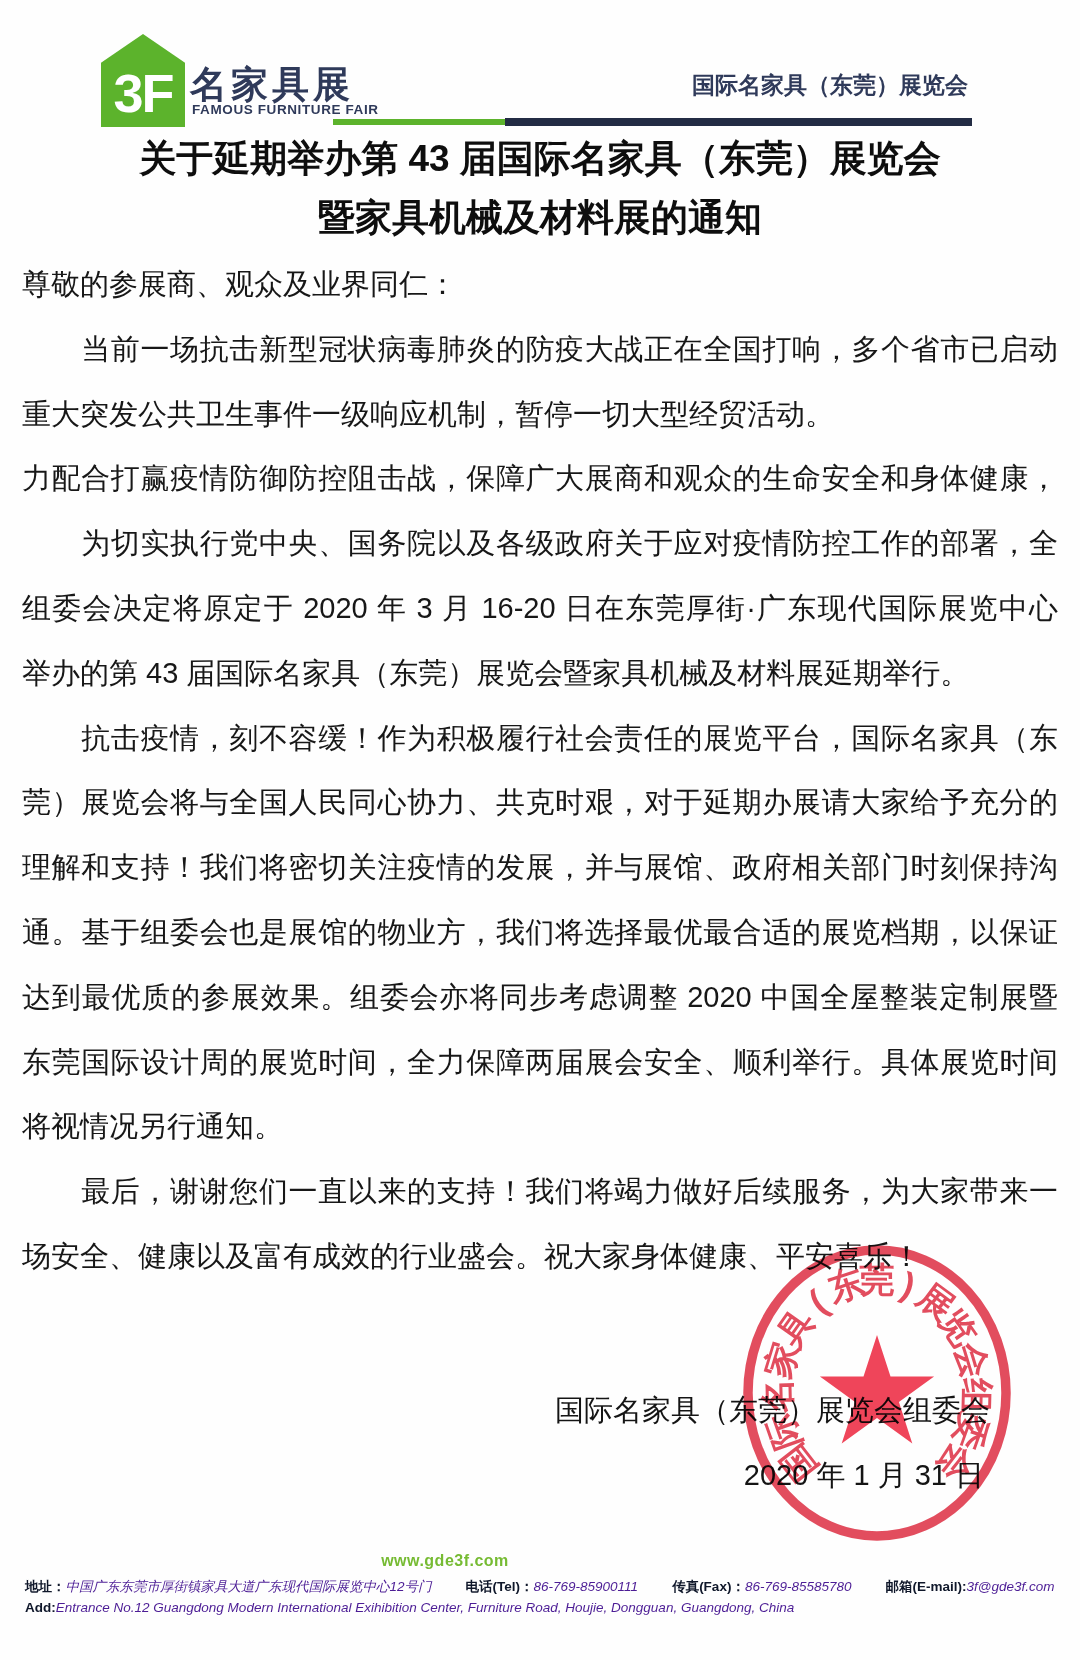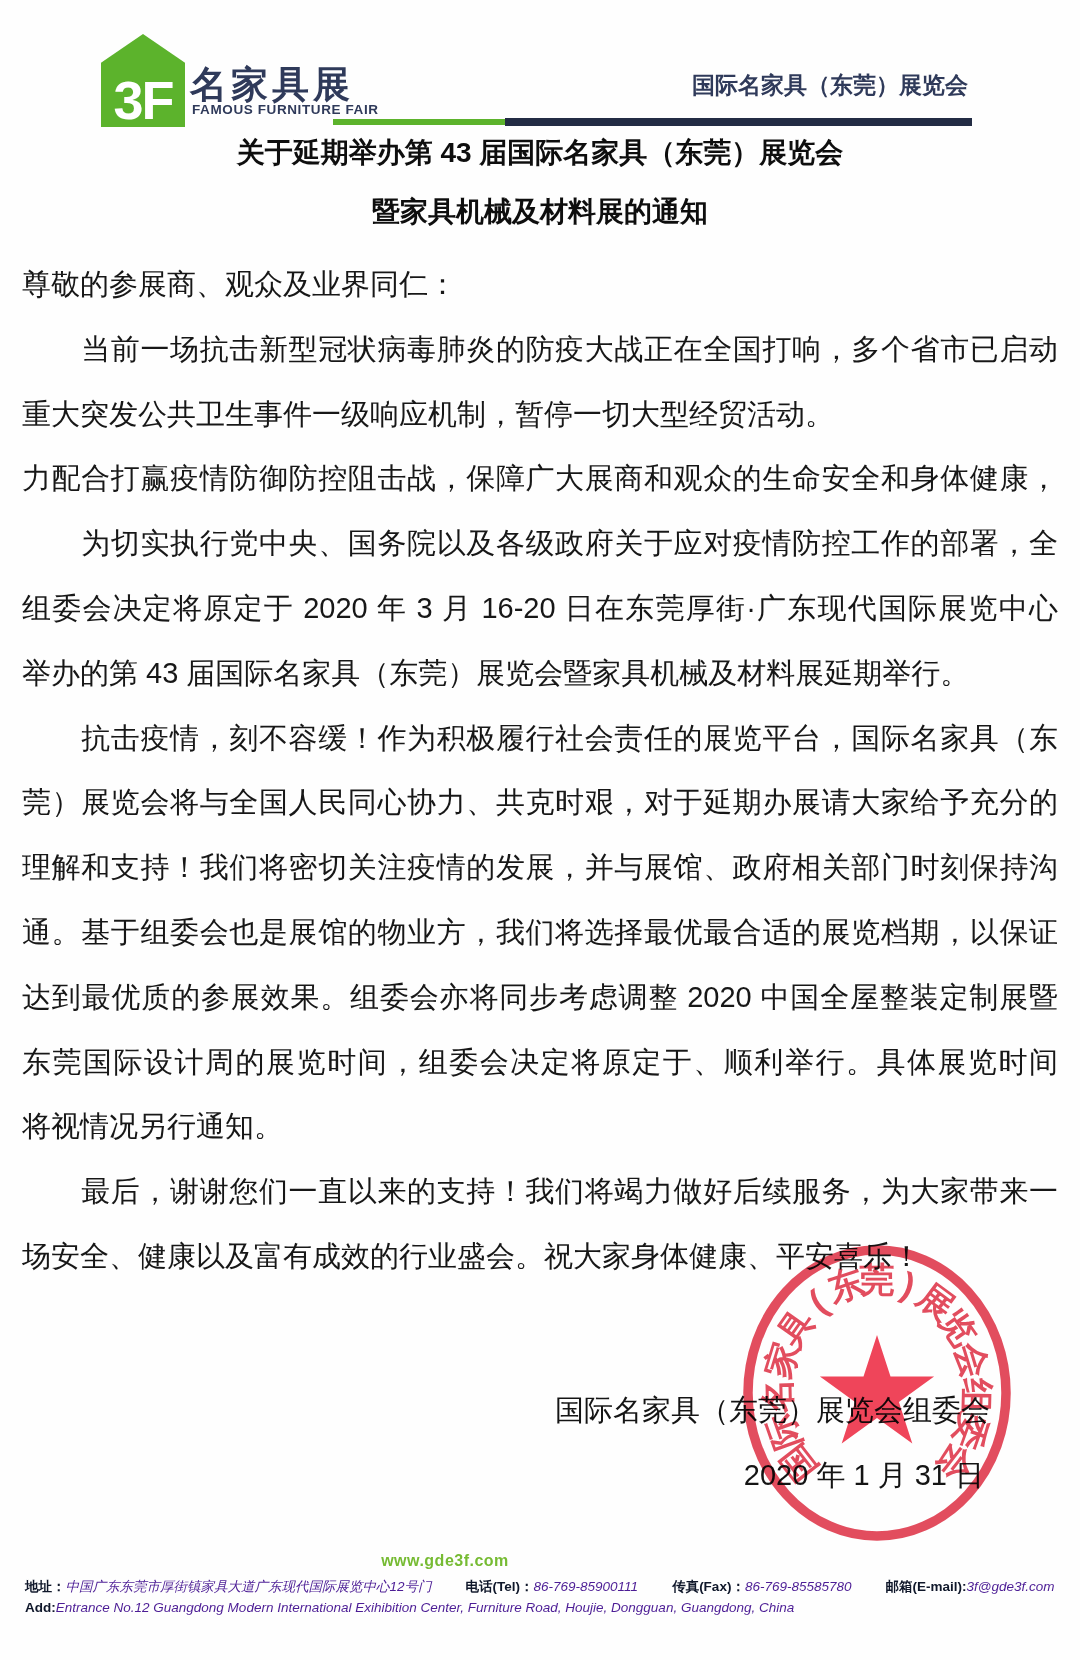--- a/index.html
+++ b/index.html
@@ -11,40 +11,40 @@
   }
   
   .house{
     position:absolute;left:101px;top:34px;width:84px;height:93px;
     background:#5cb32c;
     clip-path:polygon(50% 0,100% 31%,100% 100%,0 100%,0 31%);
     display:flex;align-items:flex-end;justify-content:center;
   }
   .house .badge{
     color:#ffffff;font-size:54px;font-weight:800;line-height:1;
-    letter-spacing:-2px;
+    padding-bottom:7px;letter-spacing:-2px;
   }
   .logo-cn{
     position:absolute;left:190px;top:60px;
     font-size:37px;font-weight:800;color:#2f3a5a;letter-spacing:4px;white-space:nowrap;
   }
   .logo-en{
     position:absolute;left:192px;top:102px;
     font-size:13.5px;font-weight:700;color:#2f3a5a;letter-spacing:0.6px;white-space:nowrap;text-align:right;
   }
   .banner-right{
     position:absolute;right:112px;top:70px;
     font-size:23px;font-weight:700;color:#2f3a5a;white-space:nowrap;
   }
   .rule-green{position:absolute;left:333px;top:119px;width:172px;height:6px;background:#5cb32c;}
   .rule-navy{position:absolute;left:505px;top:118px;width:467px;height:8px;background:#232c44;}
   
   .title{
     position:absolute;left:0;width:1080px;text-align:center;
-    font-size:28px;font-weight:700;color:#0e0e0e;white-space:nowrap;
+    font-size:37px;font-weight:700;color:#0e0e0e;white-space:nowrap;
   }
   .title.l1{top:134px;}
   .title.l2{top:193px;}
   
   .body-text{position:absolute;left:22px;top:252px;width:1036px;}
   .line{
     height:64.8px;line-height:64.8px;font-size:29px;color:#171717;
     overflow:visible;white-space:pre;
   }
   .line.fill{white-space:normal;text-align:justify;text-align-last:justify;}
@@ -94,21 +94,21 @@
   <div class="line">重大突发公共卫生事件一级响应机制，暂停一切大型经贸活动。</div>
   <div class="line fill">力配合打赢疫情防御防控阻击战，保障广大展商和观众的生命安全和身体健康，</div>
   <div class="line fill">　　为切实执行党中央、国务院以及各级政府关于应对疫情防控工作的部署，全</div>
   <div class="line fill">组委会决定将原定于 2020 年 3 月 16-20 日在东莞厚街·广东现代国际展览中心</div>
   <div class="line">举办的第 43 届国际名家具（东莞）展览会暨家具机械及材料展延期举行。</div>
   <div class="line fill">　　抗击疫情，刻不容缓！作为积极履行社会责任的展览平台，国际名家具（东</div>
   <div class="line fill">莞）展览会将与全国人民同心协力、共克时艰，对于延期办展请大家给予充分的</div>
   <div class="line fill">理解和支持！我们将密切关注疫情的发展，并与展馆、政府相关部门时刻保持沟</div>
   <div class="line fill">通。基于组委会也是展馆的物业方，我们将选择最优最合适的展览档期，以保证</div>
   <div class="line fill">达到最优质的参展效果。组委会亦将同步考虑调整 2020 中国全屋整装定制展暨</div>
-  <div class="line fill">东莞国际设计周的展览时间，组委会决定将原定于、顺利举行。具体展览时间</div>
+  <div class="line fill">东莞国际设计周的展览时间，全力保障两届展会安全、顺利举行。具体展览时间</div>
   <div class="line">将视情况另行通知。</div>
   <div class="line fill">　　最后，谢谢您们一直以来的支持！我们将竭力做好后续服务，为大家带来一</div>
   <div class="line">场安全、健康以及富有成效的行业盛会。祝大家身体健康、平安喜乐！</div>
 </div>
 
 <div class="sig-org">国际名家具（东莞）展览会组委会</div>
 <div class="sig-date">2020 年 1 月 31 日</div>
 
 <svg class="stamp" id="stamp-svg" viewBox="0 0 280 300" xmlns="http://www.w3.org/2000/svg">
   <ellipse cx="140" cy="150" rx="129" ry="143" fill="none" stroke="#df3448" stroke-width="9.5"></ellipse>

